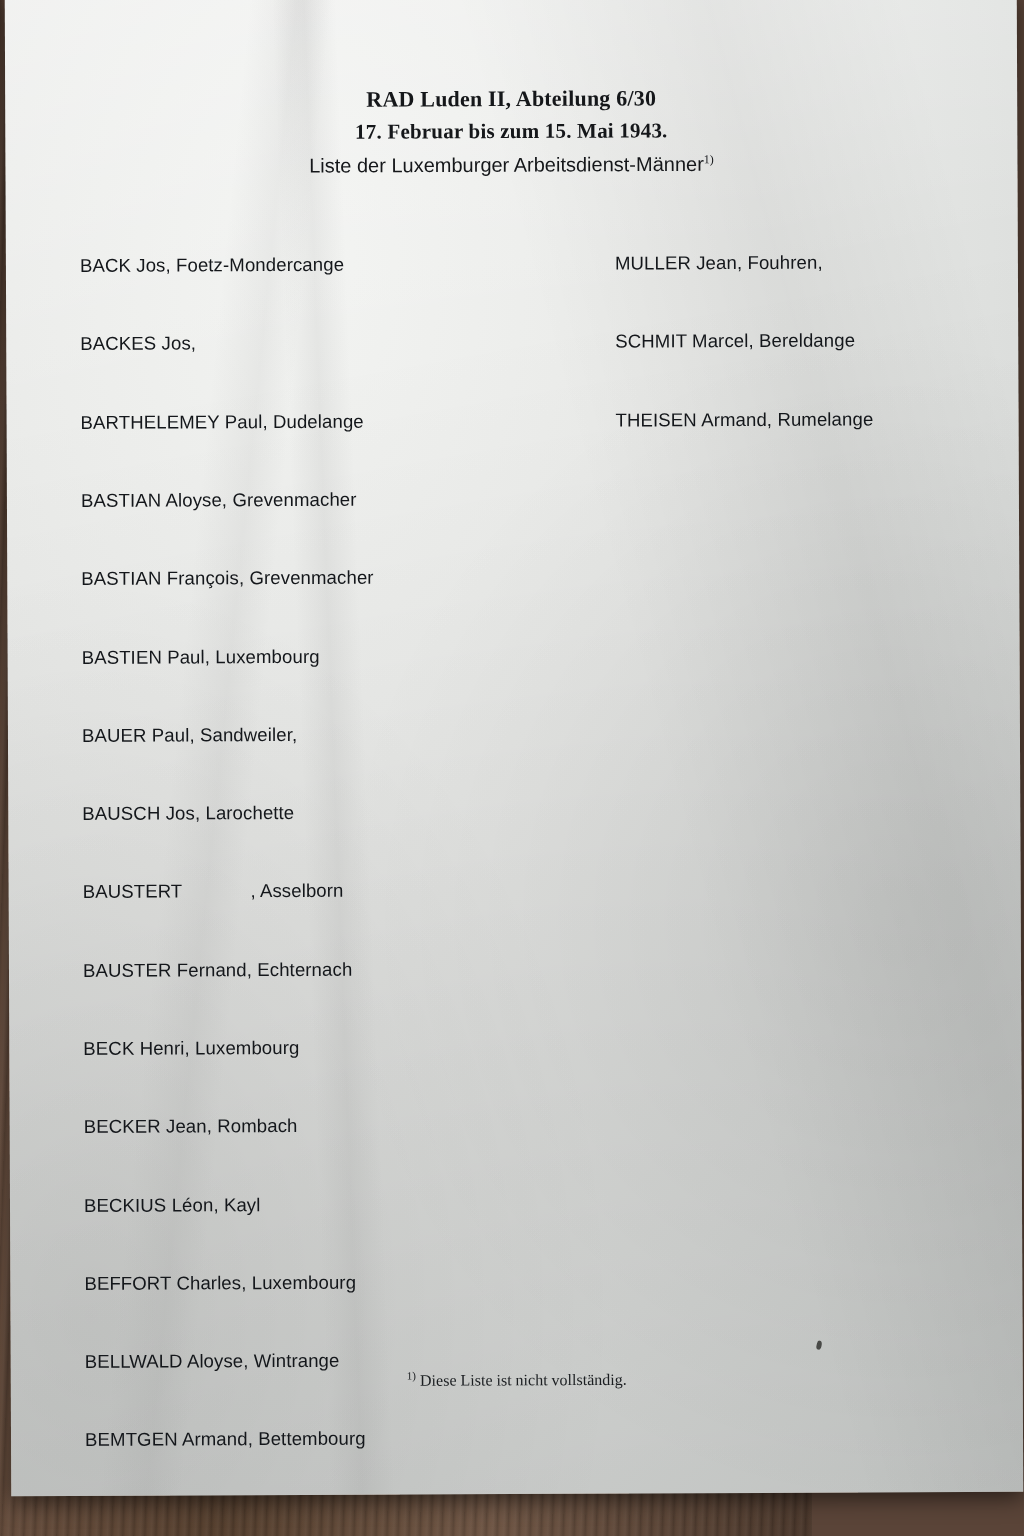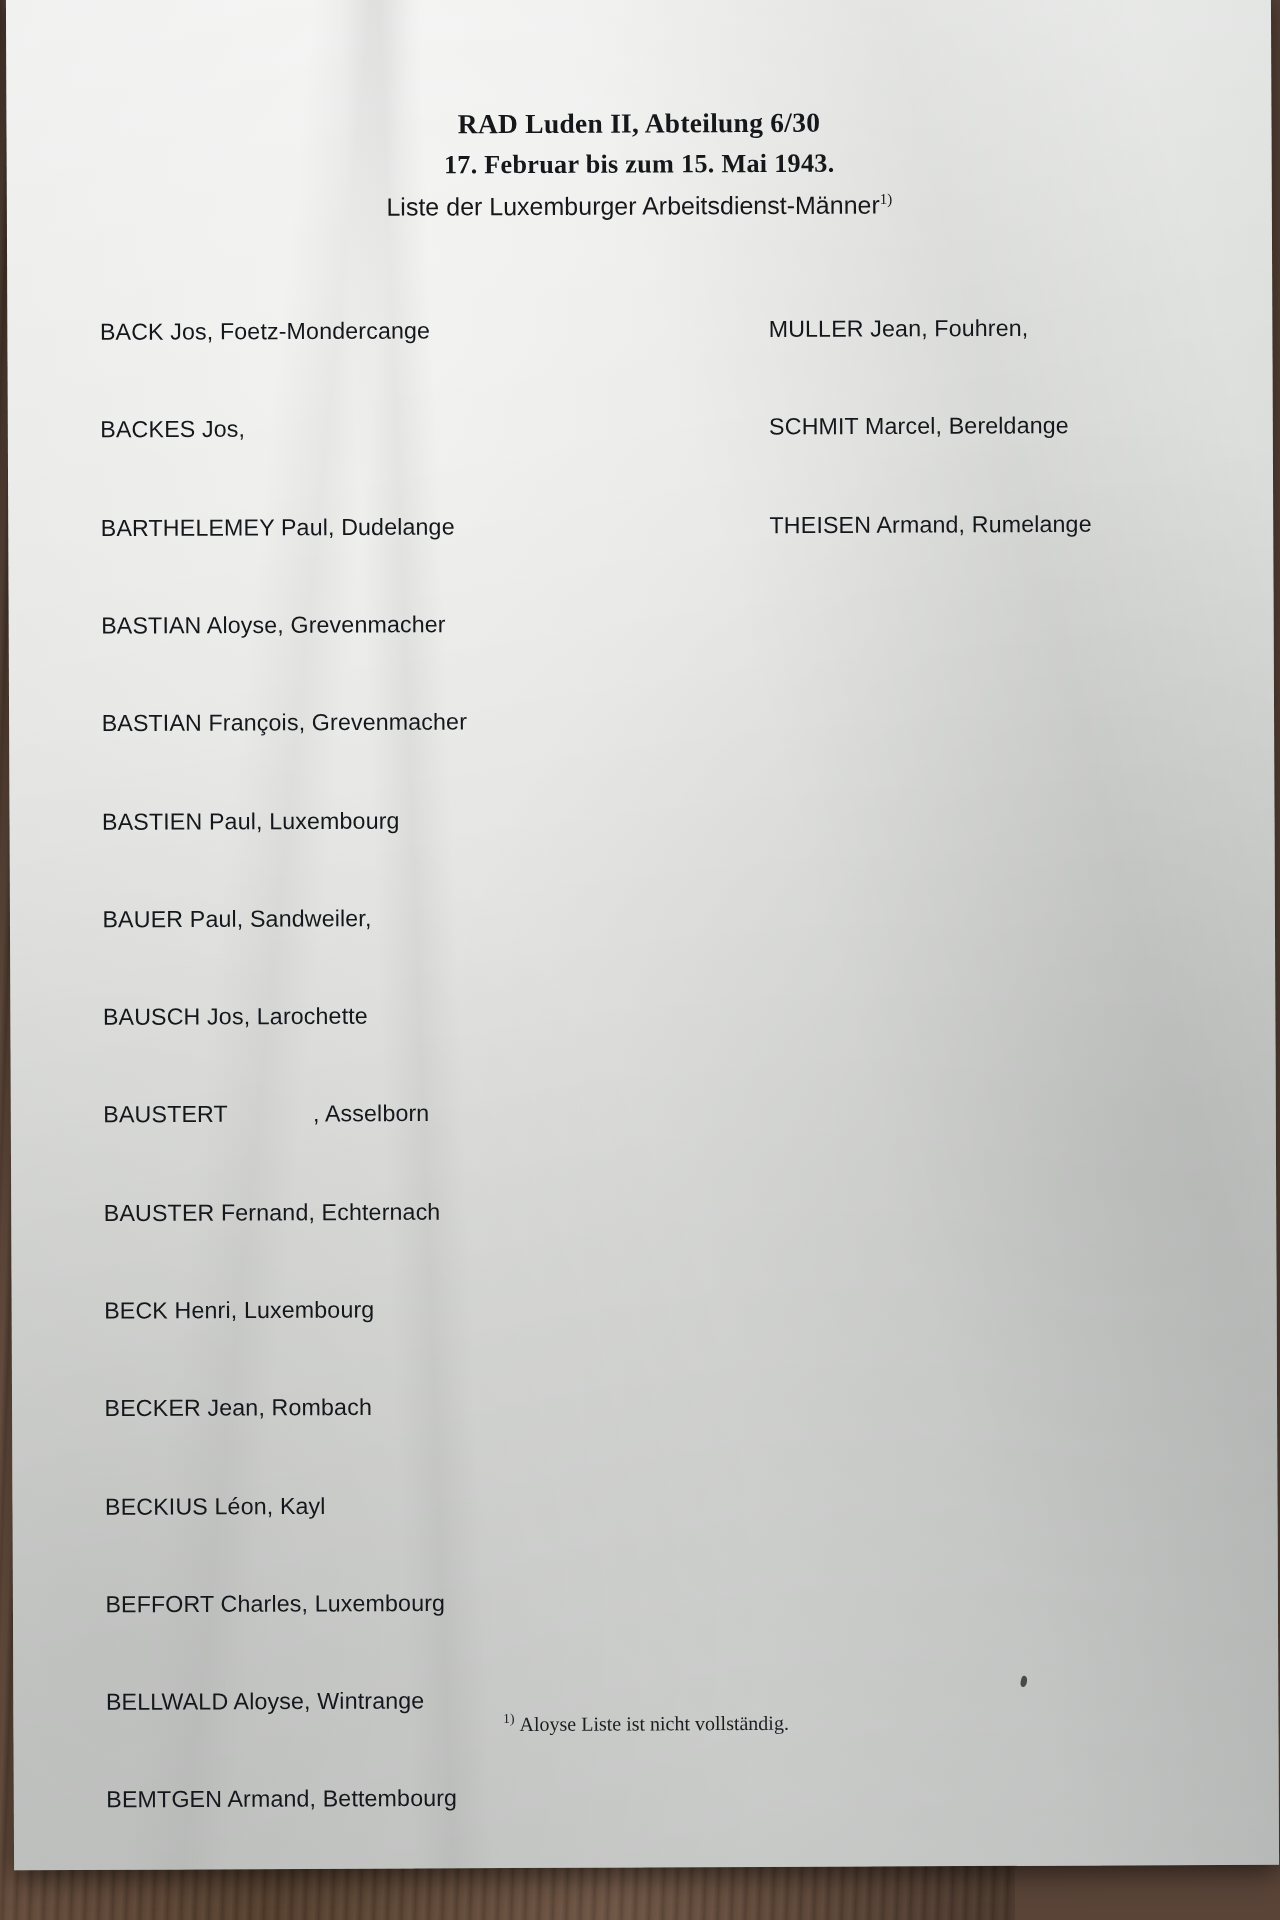--- a/index.html
+++ b/index.html
@@ -220,18 +220,18 @@
           
         </div>
 
         <div class="col col-right">
           <span class="name">MULLER Jean, Fouhren,</span>
           <span class="name">SCHMIT Marcel, Bereldange</span>
           <span class="name">THEISEN Armand, Rumelange</span>
         </div>
       </div>
 
-      <div class="footnote"><span class="fmark">1)</span><span>Aloyse Liste ist nicht vollständig.</span></div>
+      <div class="footnote"><span class="fmark">1)</span><span>Diese Liste ist nicht vollständig.</span></div>
 
       <div class="speck"></div>
     </div>
   </div>
 </div>
 
 </body></html>

